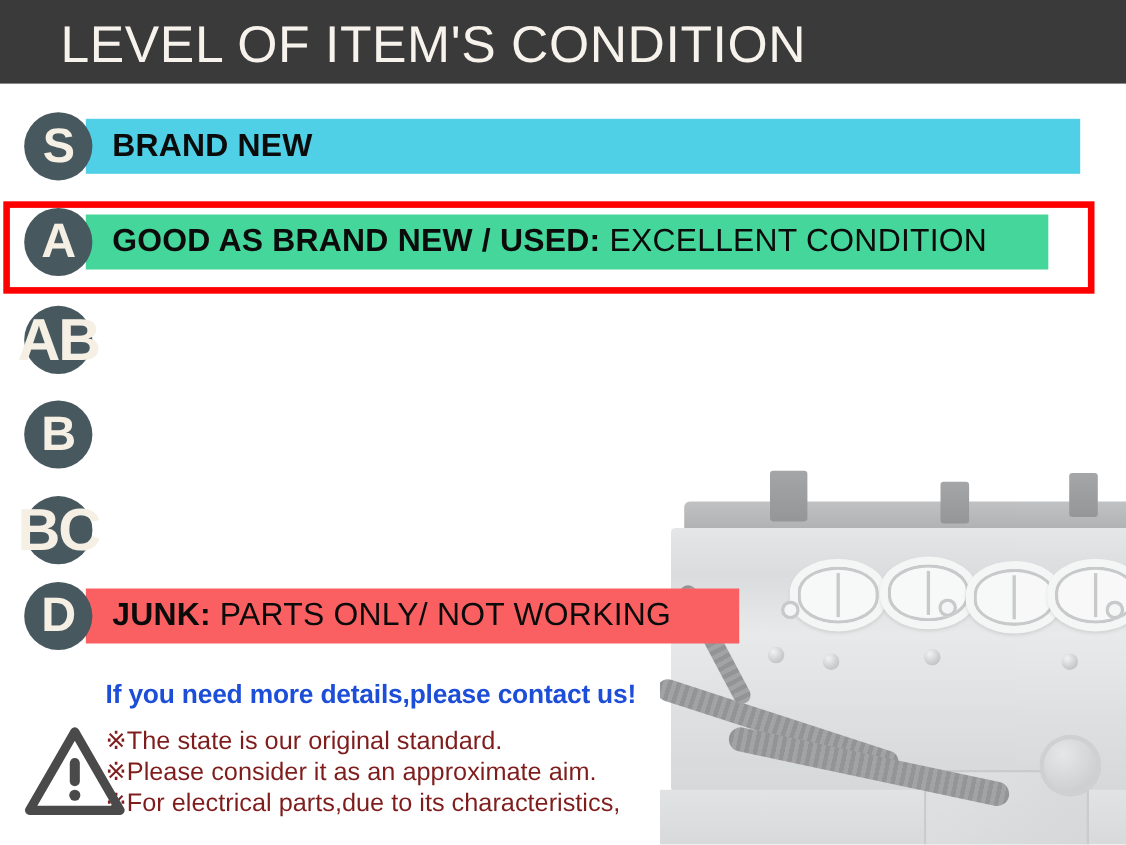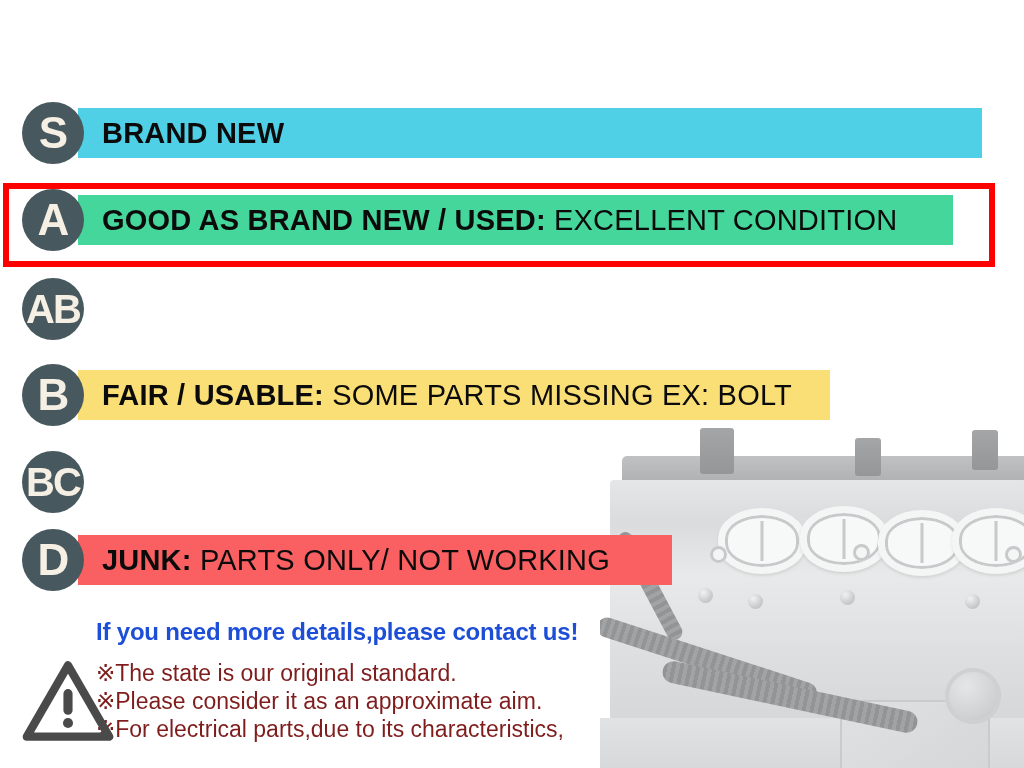--- a/index.html
+++ b/index.html
@@ -88,21 +88,21 @@
     position:absolute;left:24px;top:50%;transform:translateY(-50%);
     white-space:nowrap;font-size:29px;color:#0b0b0b;letter-spacing:.2px;
   }
   .bar-text b{font-weight:bold;}
   .badge{
     position:absolute;left:22px;top:-6px;width:62px;height:62px;border-radius:50%;
     background:#47585f;display:flex;align-items:center;justify-content:center;
     color:#f5efe4;font-weight:bold;line-height:1;
   }
   .badge span{font-size:44px;letter-spacing:-1px;}
-  .badge.narrow span{font-size:40px;letter-spacing:-2px;}
+  .badge.narrow span{font-size:54px;letter-spacing:-2px;}
 
   .hl-box{
     position:absolute;left:3px;width:992px;height:84px;
     border:6px solid #ff0000;box-sizing:border-box;background:transparent;
   }
 
   
   .note-red{
     position:absolute;left:96px;font-weight:bold;color:#e8151c;
     font-size:24px;white-space:nowrap;letter-spacing:-.2px;
@@ -135,20 +135,23 @@
     <div class="bolt" style="left:148px;top:176px;"></div>
     <div class="bolt" style="left:240px;top:172px;"></div>
     <div class="bolt" style="left:365px;top:176px;"></div>
     <div class="sidecover"></div>
     <div class="capnut" style="left:345px;top:250px;"></div>
     <div class="hose" style="left:-8px;top:232px;width:230px;height:20px;transform:rotate(18deg);"></div>
     <div class="hose" style="left:60px;top:268px;width:260px;height:22px;transform:rotate(12deg);"></div>
     <div class="hose" style="left:-10px;top:160px;width:120px;height:16px;transform:rotate(62deg);"></div>
   </div>
 
+  <div class="header">
+    <div class="header-title">LEVEL OF ITEM'S CONDITION</div>
+  </div>
 
   <div id="rows">
       <div class="row" style="top: 108px;">
         <div class="bar" style="width: 904px; background: rgb(79, 208, 230); text-decoration: underline;">
           <div class="bar-text"><b>BRAND NEW</b><span></span></div>
         </div>
         <div class="badge" style="background: rgb(71, 88, 95); color: rgb(245, 239, 228);">
           <span>S</span>
         </div>
       </div>
@@ -159,23 +162,20 @@
         <div class="badge" style="background: rgb(71, 88, 95); color: rgb(245, 239, 228);">
           <span>A</span>
         </div>
       </div>
       <div class="row" style="top: 284px;">
         <div class="badge narrow" style="background: rgb(71, 88, 95); color: rgb(245, 239, 228);">
           <span>AB</span>
         </div>
       </div>
       <div class="row" style="top: 370px;">
-        <div class="bar" style="width: 752px; background: rgb(250, 223, 119);">
-          <div class="bar-text"><b> FAIR / USABLE:</b><span> SOME PARTS MISSING EX: BOLT</span></div>
-        </div>
         <div class="badge" style="background: rgb(71, 88, 95); color: rgb(245, 239, 228);">
           <span>B</span>
         </div>
       </div>
       <div class="row" style="top: 457px;">
         <div class="badge narrow" style="background: rgb(71, 88, 95); color: rgb(245, 239, 228);">
           <span>BC</span>
         </div>
       </div>
       <div class="row" style="top: 535px;">

